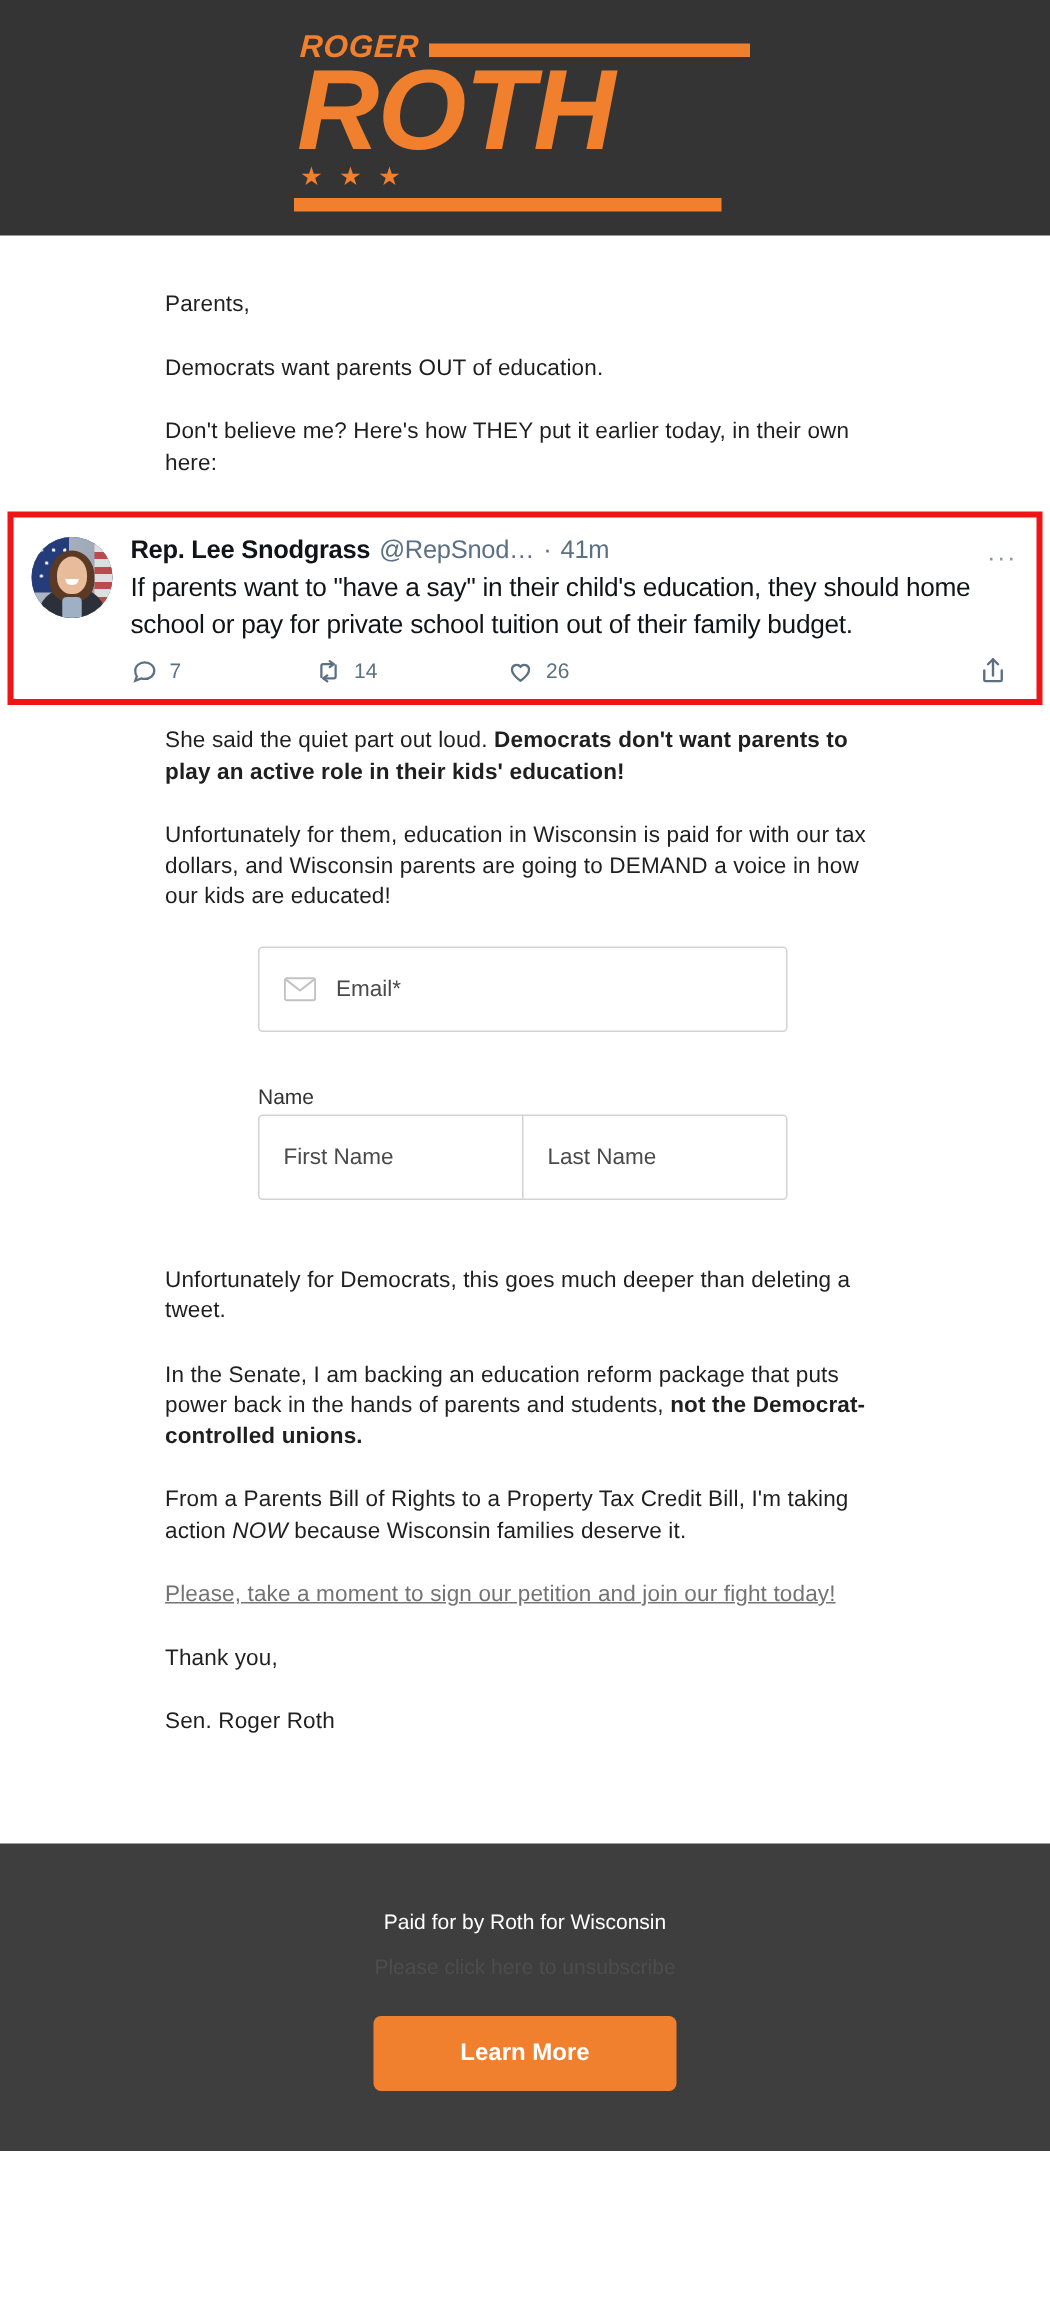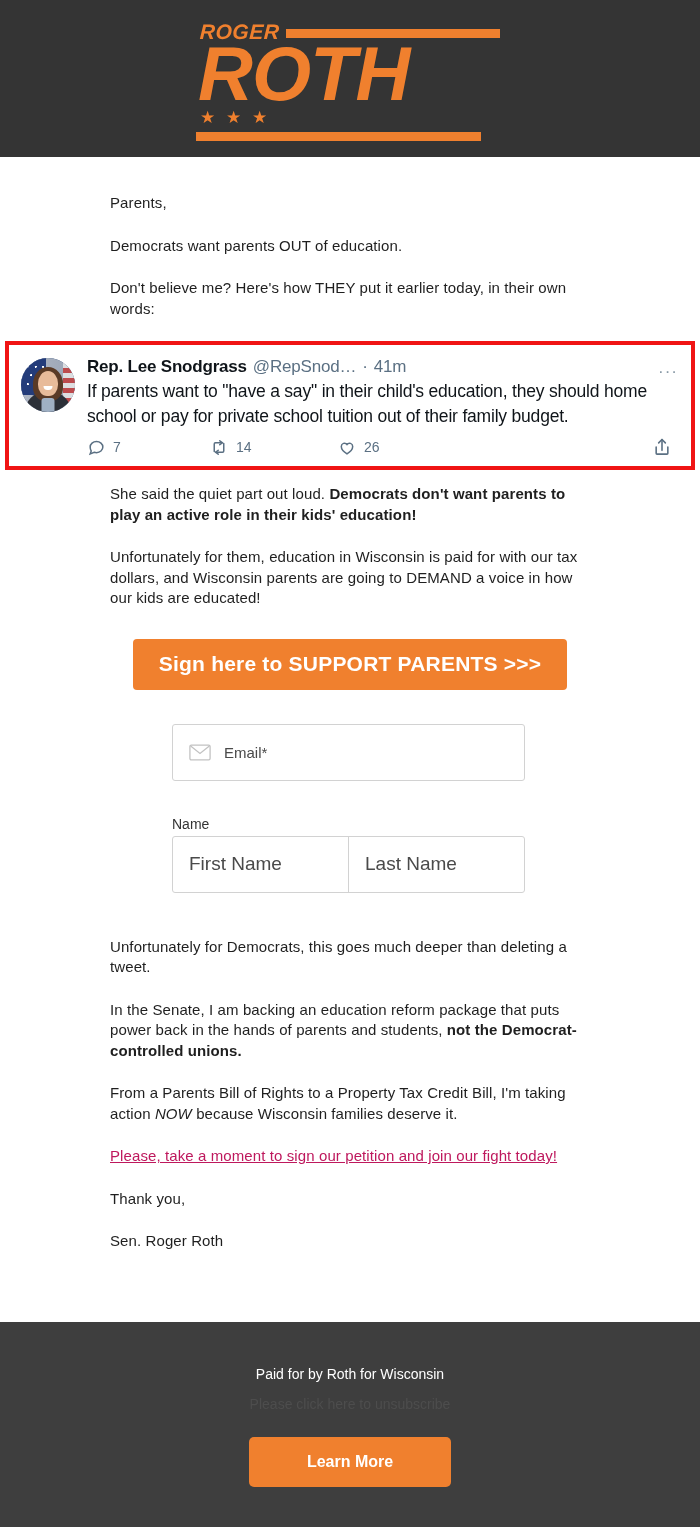--- a/index.html
+++ b/index.html
@@ -92,21 +92,21 @@
     font-size: 15px;
     line-height: 20.5px;
     margin: 0 0 22px 0;
     color: #1f1f1f;
     letter-spacing: 0.1px;
   }
   .first-para { padding-top: 36px; }
   p.para b { font-weight: bold; }
   p.para i { font-style: italic; }
   .underline-link {
-    color: #be185d;
+    color: #737373;
   }
 
   
   .tweet-wrap {
     margin: 0 0 14px 0;
     padding: 0 5px;
   }
   .tweet-card {
     border: 4px solid #F01414;
     background: #ffffff;
@@ -275,21 +275,21 @@
     border-radius: 3px;
     height: 57px;
     overflow: hidden;
     background: #fff;
   }
   .name-cell {
     flex: 1;
     display: flex;
     align-items: center;
     padding: 0 16px;
-    font-size: 19px;
+    font-size: 15px;
     color: #4a4a4a;
   }
   .name-cell + .name-cell { border-left: 1px solid #d2d2d2; }
 
   .after-form { padding-top: 44px; }
 
   
   .footer {
     background: #3e3e3e;
     height: 205px;
@@ -337,21 +337,21 @@
     </div>
     <div class="logo-bar-bot"></div>
   </div>
 </div>
 
 <div class="content">
 
   <div class="body-inner">
     <p class="para first-para">Parents,</p>
     <p class="para">Democrats want parents OUT of education.</p>
-    <p class="para">Don't believe me? Here's how THEY put it earlier today, in their own words:</p>
+    <p class="para">Don't believe me? Here's how THEY put it earlier today, in their own here:</p>
   </div>
 
   <div class="tweet-wrap">
     <div class="tweet-card">
       <div class="avatar">
         <div class="flagbg"></div>
         <div class="flag-blue"></div>
         <div class="flag-stars"></div>
         <div class="flag-stripes"></div>
         <div class="person-body"></div>
@@ -409,23 +409,20 @@
         </div>
       </div>
     </div>
   </div>
 
   <div class="body-inner">
     <p class="para"><span>She said the quiet part out loud. </span><b>Democrats don't want parents to play an active role in their kids' education!</b></p>
     <p class="para">Unfortunately for them, education in Wisconsin is paid for with our tax dollars, and Wisconsin parents are going to DEMAND a voice in how our kids are educated!</p>
   </div>
 
-  <div class="cta-wrap">
-    <button class="cta-btn">Sign here to SUPPORT PARENTS  &gt;&gt;&gt;</button>
-  </div>
 
   <div class="form-area">
     <div class="field-email">
       <span class="env-icon">
         <svg width="22" height="17" viewBox="0 0 24 18" fill="none" stroke="#c2c2c2" stroke-width="1.4">
           <rect x="1" y="1" width="22" height="16" rx="1.5"></rect>
           <path d="M1.8 2L12 10 22.2 2"></path>
         </svg>
       </span>
       <span class="ph">Email*</span>

